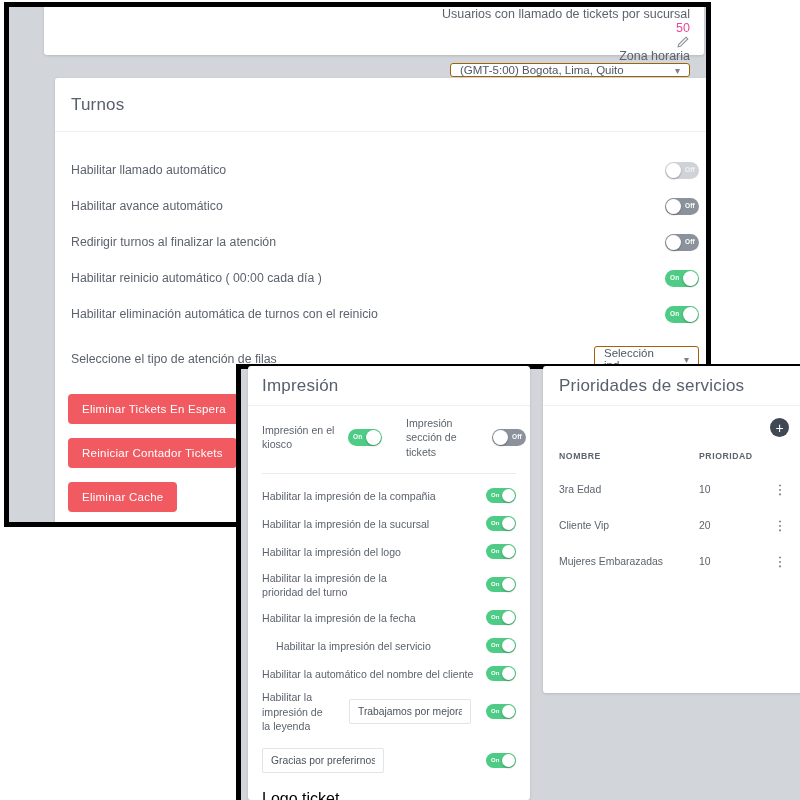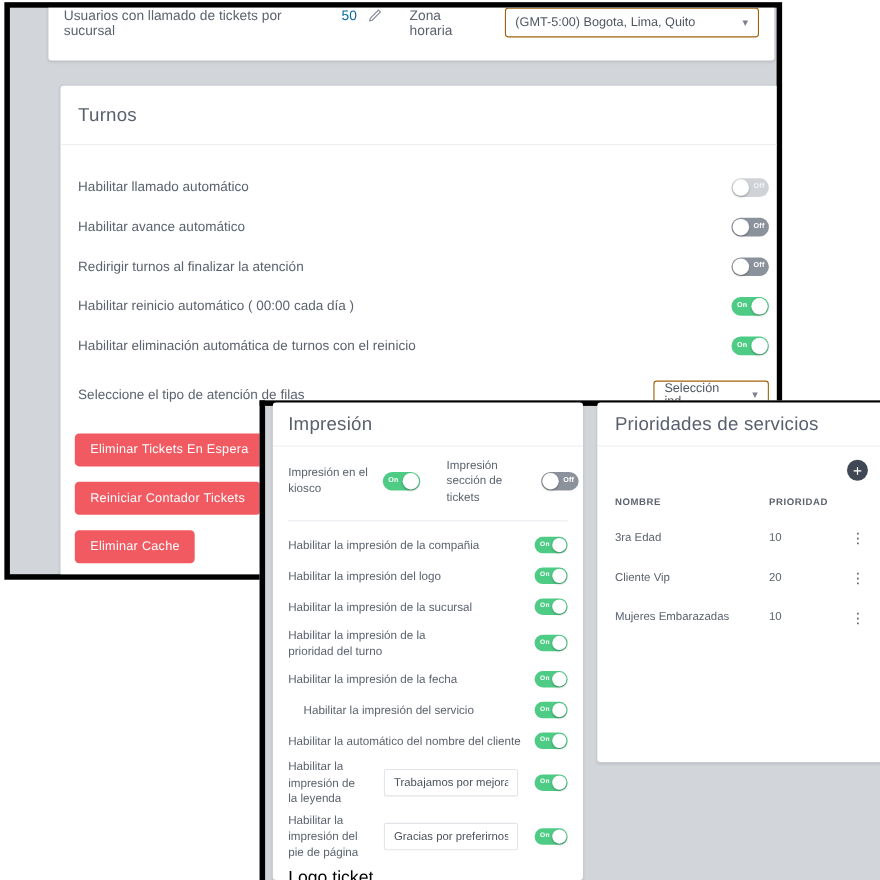--- a/index.html
+++ b/index.html
@@ -25,23 +25,23 @@
   .card { position:absolute; background:#fff; border-radius:3px;
           box-shadow:0 1px 3px rgba(0,0,0,.13); }
   .card-title {
     font-size:17px; color:#58606e; font-weight:400;
     letter-spacing:.2px;
   }
   .card-head-divider { border-bottom:1px solid #edeff2; }
 
   
   #card-top { left:35px; top:-26px; width:660px; height:74px; }
-  #card-top .row { display:flex; align-items:flex-start; height:48px; padding:0 14px; }
+  #card-top .row { display:flex; align-items:flex-end; height:48px; padding:0 14px;flex-direction:column; }
   .lbl { font-size:12.5px; color:#5c636e; }
-  .val-num { font-size:12.5px; color:#0369a1; margin-left:14px; }
+  .val-num { font-size:12.5px; color:#ec4899; margin-left:14px; }
   .pencil { margin-left:10px; width:14px; height:14px; color:#8a8f98; display:inline-block; }
   .lbl-tz { margin-left:24px; font-size:12.5px; color:#5c636e; }
 
   .select-box {
     display:flex; align-items:center; justify-content:space-between;
     border:1px solid #a16207; border-radius:3px; background:#fff;
     height:27px; padding:0 9px; font-size:11.5px; color:#4f5661;
   }
   .chev { color:#7b818b; font-size:10px; margin-left:6px; }
 
@@ -233,28 +233,28 @@
     <div class="hr-light"></div>
 
     <div class="p-row" style="height:28px;gap:12px;">
       <span class="p-label">Habilitar la impresión de la compañia</span>
       <span class="switch sm on">
         <span class="knob"></span>
         <span class="st">On</span>
       </span>
     </div>
     <div class="p-row" style="height:28px;">
+      <span class="p-label">Habilitar la impresión de la sucursal</span>
+      <span class="switch sm on">
+        <span class="knob"></span>
+        <span class="st">On</span>
+      </span>
+    </div>
+    <div class="p-row" style="height:28px;">
       <span class="p-label">Habilitar la impresión del logo</span>
-      <span class="switch sm on">
-        <span class="knob"></span>
-        <span class="st">On</span>
-      </span>
-    </div>
-    <div class="p-row" style="height:28px;">
-      <span class="p-label">Habilitar la impresión de la sucursal</span>
       <span class="switch sm on">
         <span class="knob"></span>
         <span class="st">On</span>
       </span>
     </div>
     <div class="p-row" style="height:38px;">
       <span class="p-label" style="max-width:175px;">Habilitar la impresión de la prioridad del turno</span>
       <span class="switch sm on">
         <span class="knob"></span>
         <span class="st">On</span>
@@ -284,21 +284,20 @@
 
     <div class="p-row" style="height:48px;">
       <span class="p-label" style="width:72px;">Habilitar la impresión de la leyenda</span>
       <input class="txt-input" value="Trabajamos por mejorar" style="">
       <span class="switch sm on">
         <span class="knob"></span>
         <span class="st">On</span>
       </span>
     </div>
     <div class="p-row" style="height:50px;">
-      <span class="p-label" style="width:72px;">Habilitar la impresión del pie de página</span>
       <input class="txt-input" value="Gracias por preferirnos" style="">
       <span class="switch sm on">
         <span class="knob"></span>
         <span class="st">On</span>
       </span>
     </div>
 
     <div style="padding:4px 14px 0 14px;">
       <div class="p-label">Logo ticket</div>
 

